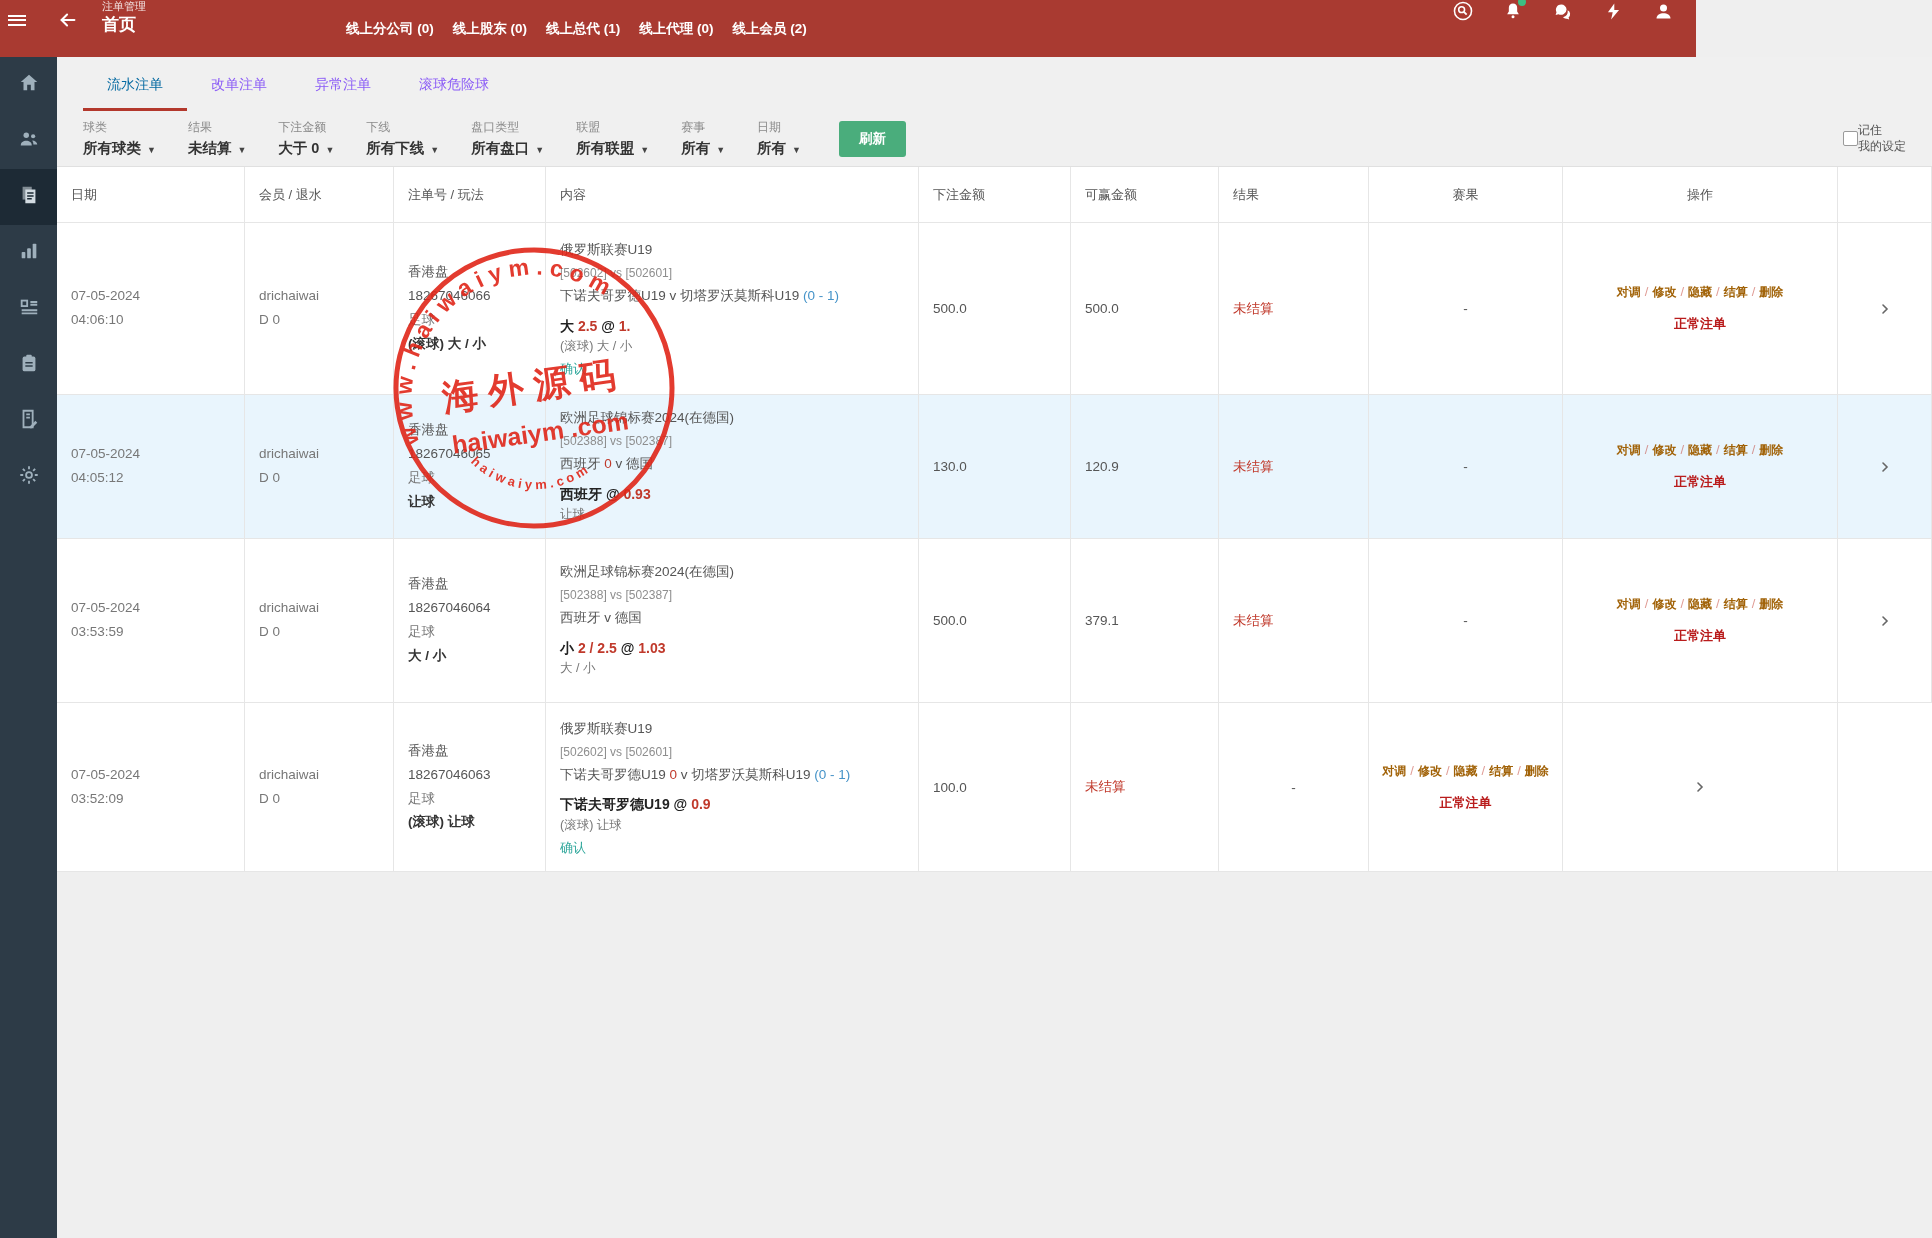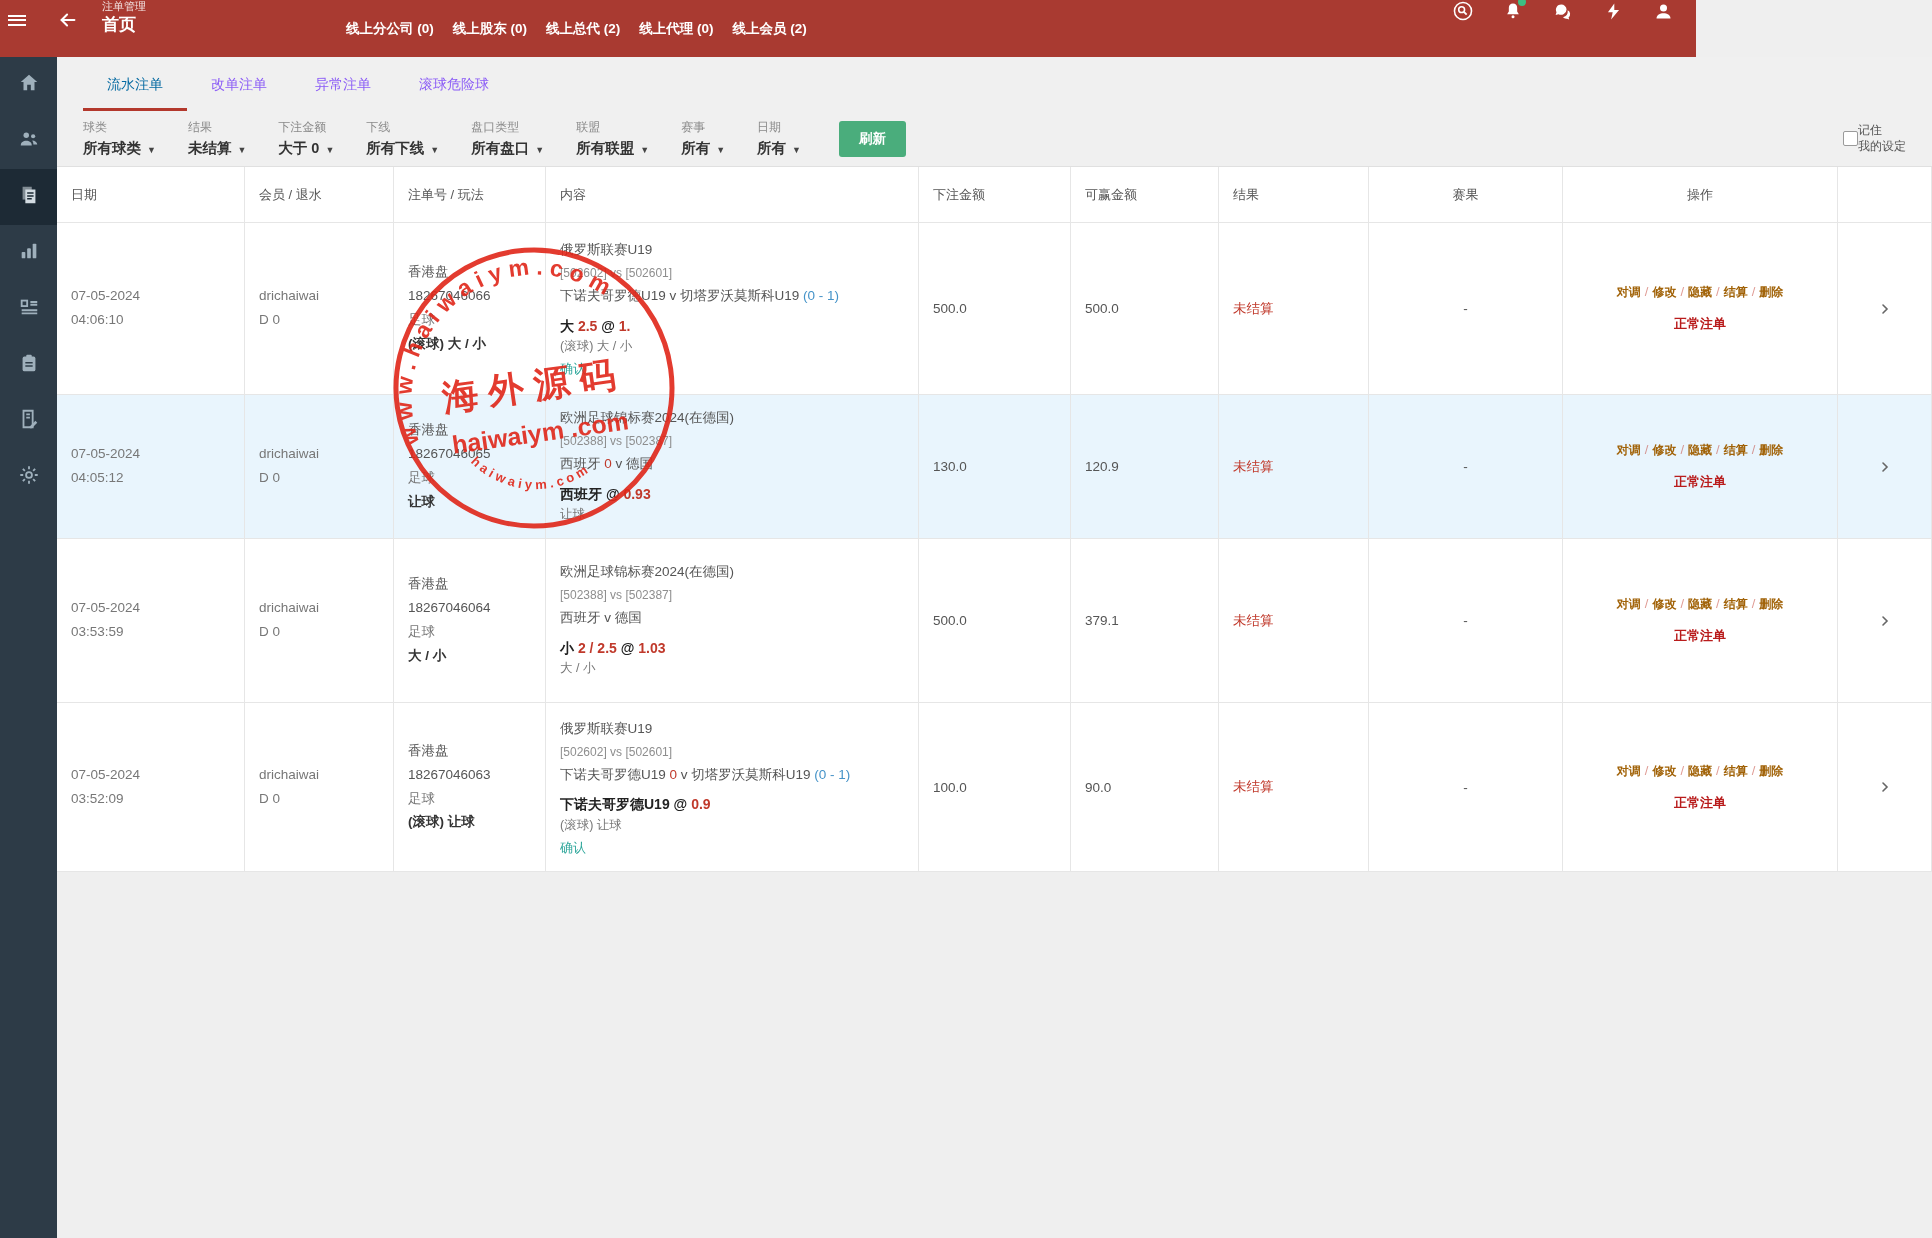--- a/index.html
+++ b/index.html
@@ -84,21 +84,21 @@
         <path d="M11 6l-6 6 6 6"></path>
       </svg>
   </button>
   <div class="title-block">
     <div class="title-crumb">注单管理</div>
     <div class="title-main">首页</div>
   </div>
   <nav class="h-nav">
     <span>线上分公司 (0)</span>
     <span>线上股东 (0)</span>
-    <span>线上总代 (2)</span>
+    <span>线上总代 (1)</span>
     <span>线上代理 (0)</span>
     <span>线上会员 (2)</span>
   </nav>
   <div class="h-icons">
     <span class="h-ico">
       <svg width="22" height="22" viewBox="0 0 24 24" fill="none" stroke="#fff" stroke-width="1.7">
           <circle cx="12" cy="12" r="9.3"></circle>
           <circle cx="10.5" cy="10.5" r="3.2"></circle>
           <path d="M13 13l3 3" stroke-width="2"></path>
         </svg>
@@ -383,21 +383,20 @@
         </div>
       <div class="cell">
         <div class="ln">俄罗斯联赛U19</div>
         <div class="ln ids">[502602] vs [502601]</div>
         <div class="ln"><span>下诺夫哥罗德U19</span> <span class="score-red hide-empty">0</span> <span class="hide-empty">v 切塔罗沃莫斯科U19</span> <span class="res-blue hide-empty">(0 - 1)</span></div>
         <div class="betline"><span>下诺夫哥罗德U19</span>  <span>@</span> <span class="red">0.9</span></div>
         <div class="ln playline">(滚球) 让球</div>
         <div class="confirm hide-empty">确认</div>
       </div>
       <div class="cell">100.0</div>
-      <div class="cell">90.0</div>
       <div class="cell result-red">未结算</div>
       <div class="cell c-center">-</div>
       <div class="cell c-center">
         <div class="ops-line"><span class="op-link">对调</span><span class="op-sep">/</span><span class="op-link">修改</span><span class="op-sep">/</span><span class="op-link">隐藏</span><span class="op-sep">/</span><span class="op-link">结算</span><span class="op-sep">/</span><span class="op-link">删除</span></div>
         <span class="normal-link">正常注单</span>
       </div>
       <div class="cell chev">
           <svg width="16" height="16" viewBox="0 0 24 24" fill="none" stroke="#666" stroke-width="2.4" stroke-linecap="round">
             <polyline points="9 6 15 12 9 18"></polyline>
           </svg>

